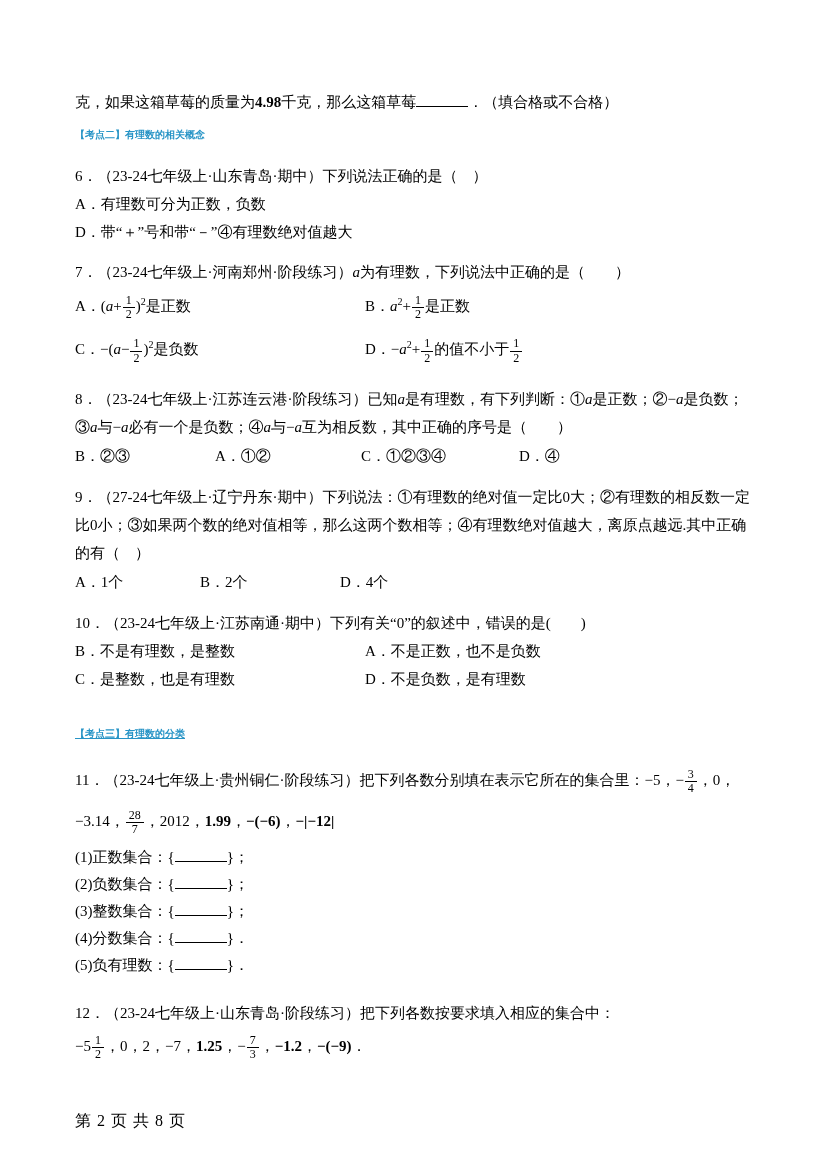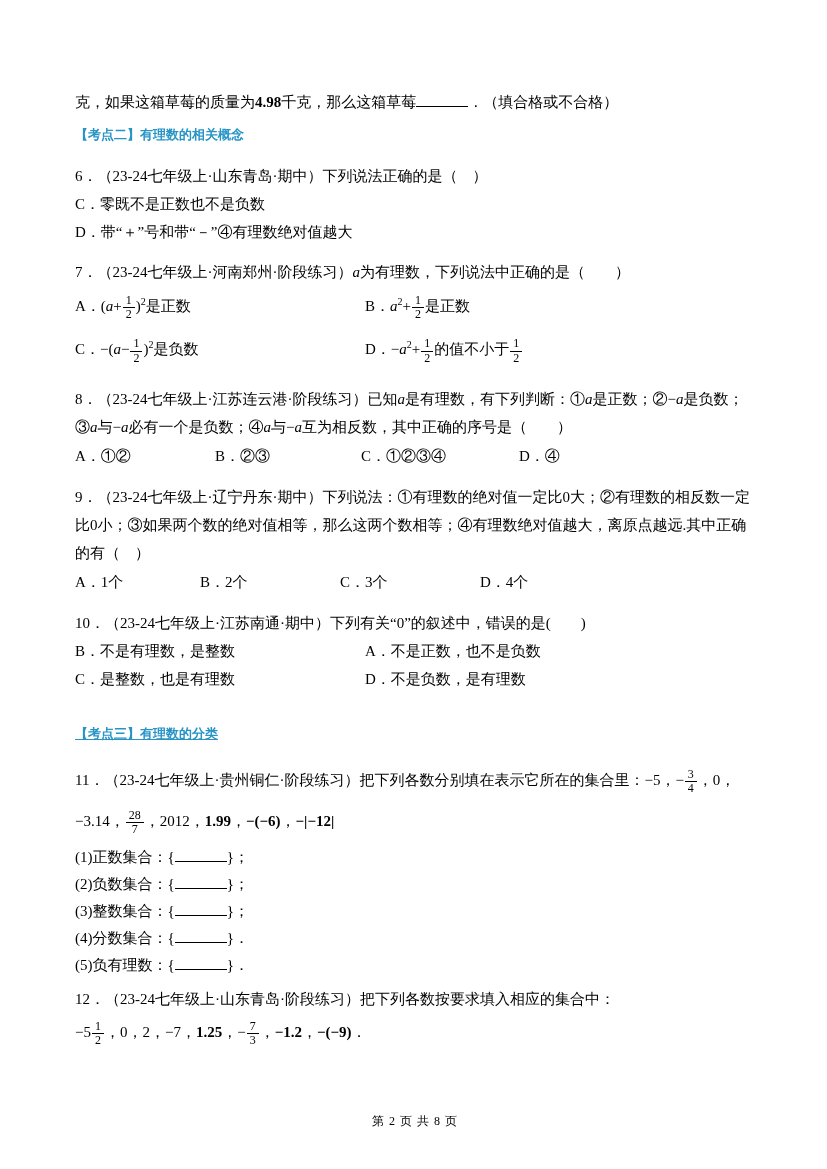--- a/index.html
+++ b/index.html
@@ -12,26 +12,26 @@
     background:#fff;
     color:#000;
     font-family:"Liberation Serif","DejaVu Serif",serif;
     font-size:15px;
     display:flex; flex-direction:column;
     padding:88px 72px 40px 75px;
     overflow:hidden;
   }
   .line { line-height:28px; }
   .heading {
-    font-size:13px; font-weight:bold; color:var(--accent);
+    font-size:10px; font-weight:bold; color:var(--accent);
     line-height:30px; margin-top:4px;
   }
   section { display:block; }
   .mt4 { margin-top:12px; }
-  .mt6 { margin-top:6px; }
+  .mt6 { margin-top:20px; }
   .mt8 { margin-top:26px;text-decoration:underline; }
   
   .opt-grid2 { display:grid; grid-template-columns:290px 1fr; }
   .opt-grid2.tall p { padding:8px 0; line-height:1.3; }
   .opt-grid2.plain p { line-height:28px; }
   
   .opt-row4 { display:grid; line-height:30px; }
   .row-q8 { grid-template-columns:140px 146px 158px 1fr; }
   .row-q9 { grid-template-columns:125px 140px 140px 1fr; }
   
@@ -43,65 +43,64 @@
   .frac .fd { display:block; padding:0 3px; }
   sup { font-size:10px; line-height:0; }
   .var { font-style:italic; font-family:"Liberation Serif",serif; }
   .blank {
     display:inline-block; width:52px; height:14px;
     border-bottom:1px solid #000; vertical-align:baseline;
   }
   .mathline { line-height:1.35; padding:7px 0; }
   .setitem { line-height:27px; }
   .footer {
-    margin-top:auto; text-align:center;
-    font-size:12px; line-height:16px; letter-spacing:1px;
+    margin-top:auto; 
+    font-size:16px; line-height:16px; letter-spacing:1px;
   }
 </style>
 </head>
 <body>
 
 <div class="page">
 
   <p class="line">克，如果这箱草莓的质量为<b>4.98</b>千克，那么这箱草莓<span class="blank"></span>．（填合格或不合格）</p>
 
   <h2 class="heading">【考点二】有理数的相关概念</h2>
 
   <section>
     <p class="line mt4">6．（23-24七年级上·山东青岛·期中）下列说法正确的是（　）</p>
-    <p class="line">C．零既不是正数也不是负数</p>
+    <p class="line">A．有理数可分为正数，负数</p>
     <p class="line">D．带“＋”号和带“－”④有理数绝对值越大</p>
   </section>
 
   <section>
     <p class="line mt4">7．（23-24七年级上·河南郑州·阶段练习）<i class="var">a</i>为有理数，下列说法中正确的是（　　）</p>
     <div class="opt-grid2 tall">
       <p>A．(<i class="var">a</i>+<span class="frac"><span class="fn">1</span><span class="fd">2</span></span>)<sup>2</sup>是正数</p>
       <p>B．<i class="var">a</i><sup>2</sup>+<span class="frac"><span class="fn">1</span><span class="fd">2</span></span>是正数</p>
       <p>C．−(<i class="var">a</i>−<span class="frac"><span class="fn">1</span><span class="fd">2</span></span>)<sup>2</sup>是负数</p>
       <p>D．−<i class="var">a</i><sup>2</sup>+<span class="frac"><span class="fn">1</span><span class="fd">2</span></span>的值不小于<span class="frac"><span class="fn">1</span><span class="fd">2</span></span></p>
     </div>
   </section>
 
   <section>
     <p class="line mt4">8．（23-24七年级上·江苏连云港·阶段练习）已知<i class="var">a</i>是有理数，有下列判断：①<i class="var">a</i>是正数；②−<i class="var">a</i>是负数；③<i class="var">a</i>与−<i class="var">a</i>必有一个是负数；④<i class="var">a</i>与−<i class="var">a</i>互为相反数，其中正确的序号是（　　）</p>
     <div class="opt-row4 row-q8">
+      <span>B．②③</span>
       <span>A．①②</span>
-      <span>B．②③</span>
       <span>C．①②③④</span>
       <span>D．④</span>
     </div>
   </section>
 
   <section>
-    <p class="line mt4">9．（23-24七年级上·辽宁丹东·期中）下列说法：①有理数的绝对值一定比0大；②有理数的相反数一定比0小；③如果两个数的绝对值相等，那么这两个数相等；④有理数绝对值越大，离原点越远.其中正确的有（　）</p>
+    <p class="line mt4">9．（27-24七年级上·辽宁丹东·期中）下列说法：①有理数的绝对值一定比0大；②有理数的相反数一定比0小；③如果两个数的绝对值相等，那么这两个数相等；④有理数绝对值越大，离原点越远.其中正确的有（　）</p>
     <div class="opt-row4 row-q9">
       <span>A．1个</span>
       <span>B．2个</span>
-      <span>C．3个</span>
       <span>D．4个</span>
     </div>
   </section>
 
   <section>
     <p class="line mt4">10．（23-24七年级上·江苏南通·期中）下列有关“0”的叙述中，错误的是(　　)</p>
     <div class="opt-grid2 plain">
       <p>B．不是有理数，是整数</p>
       <p>A．不是正数，也不是负数</p>
       <p>C．是整数，也是有理数</p>

